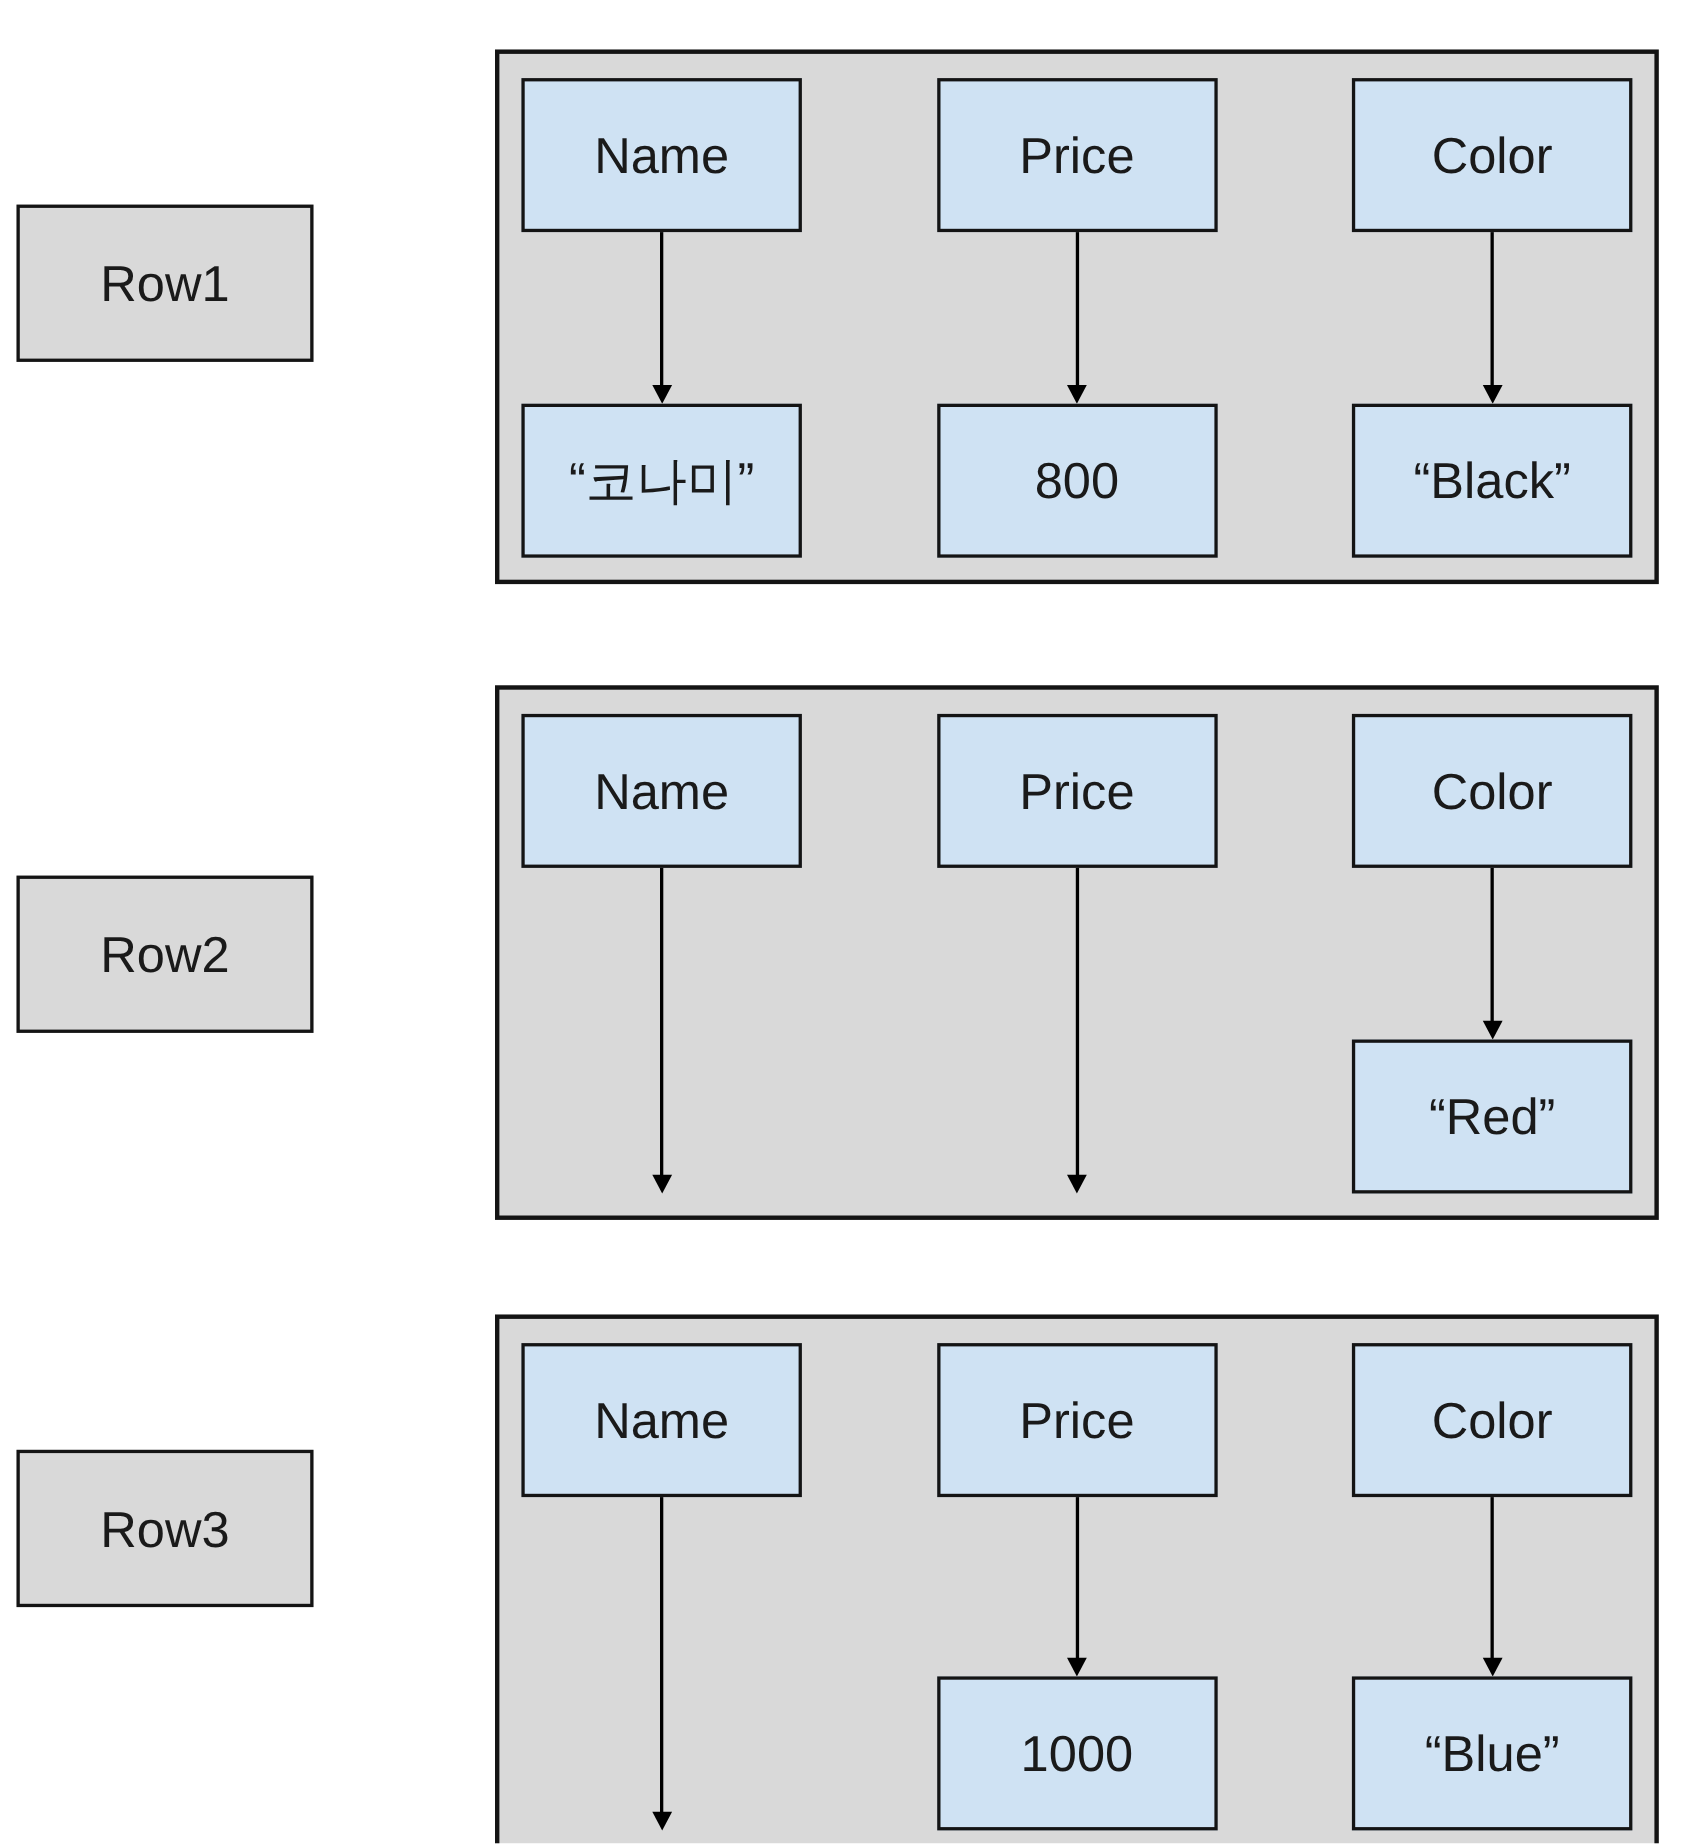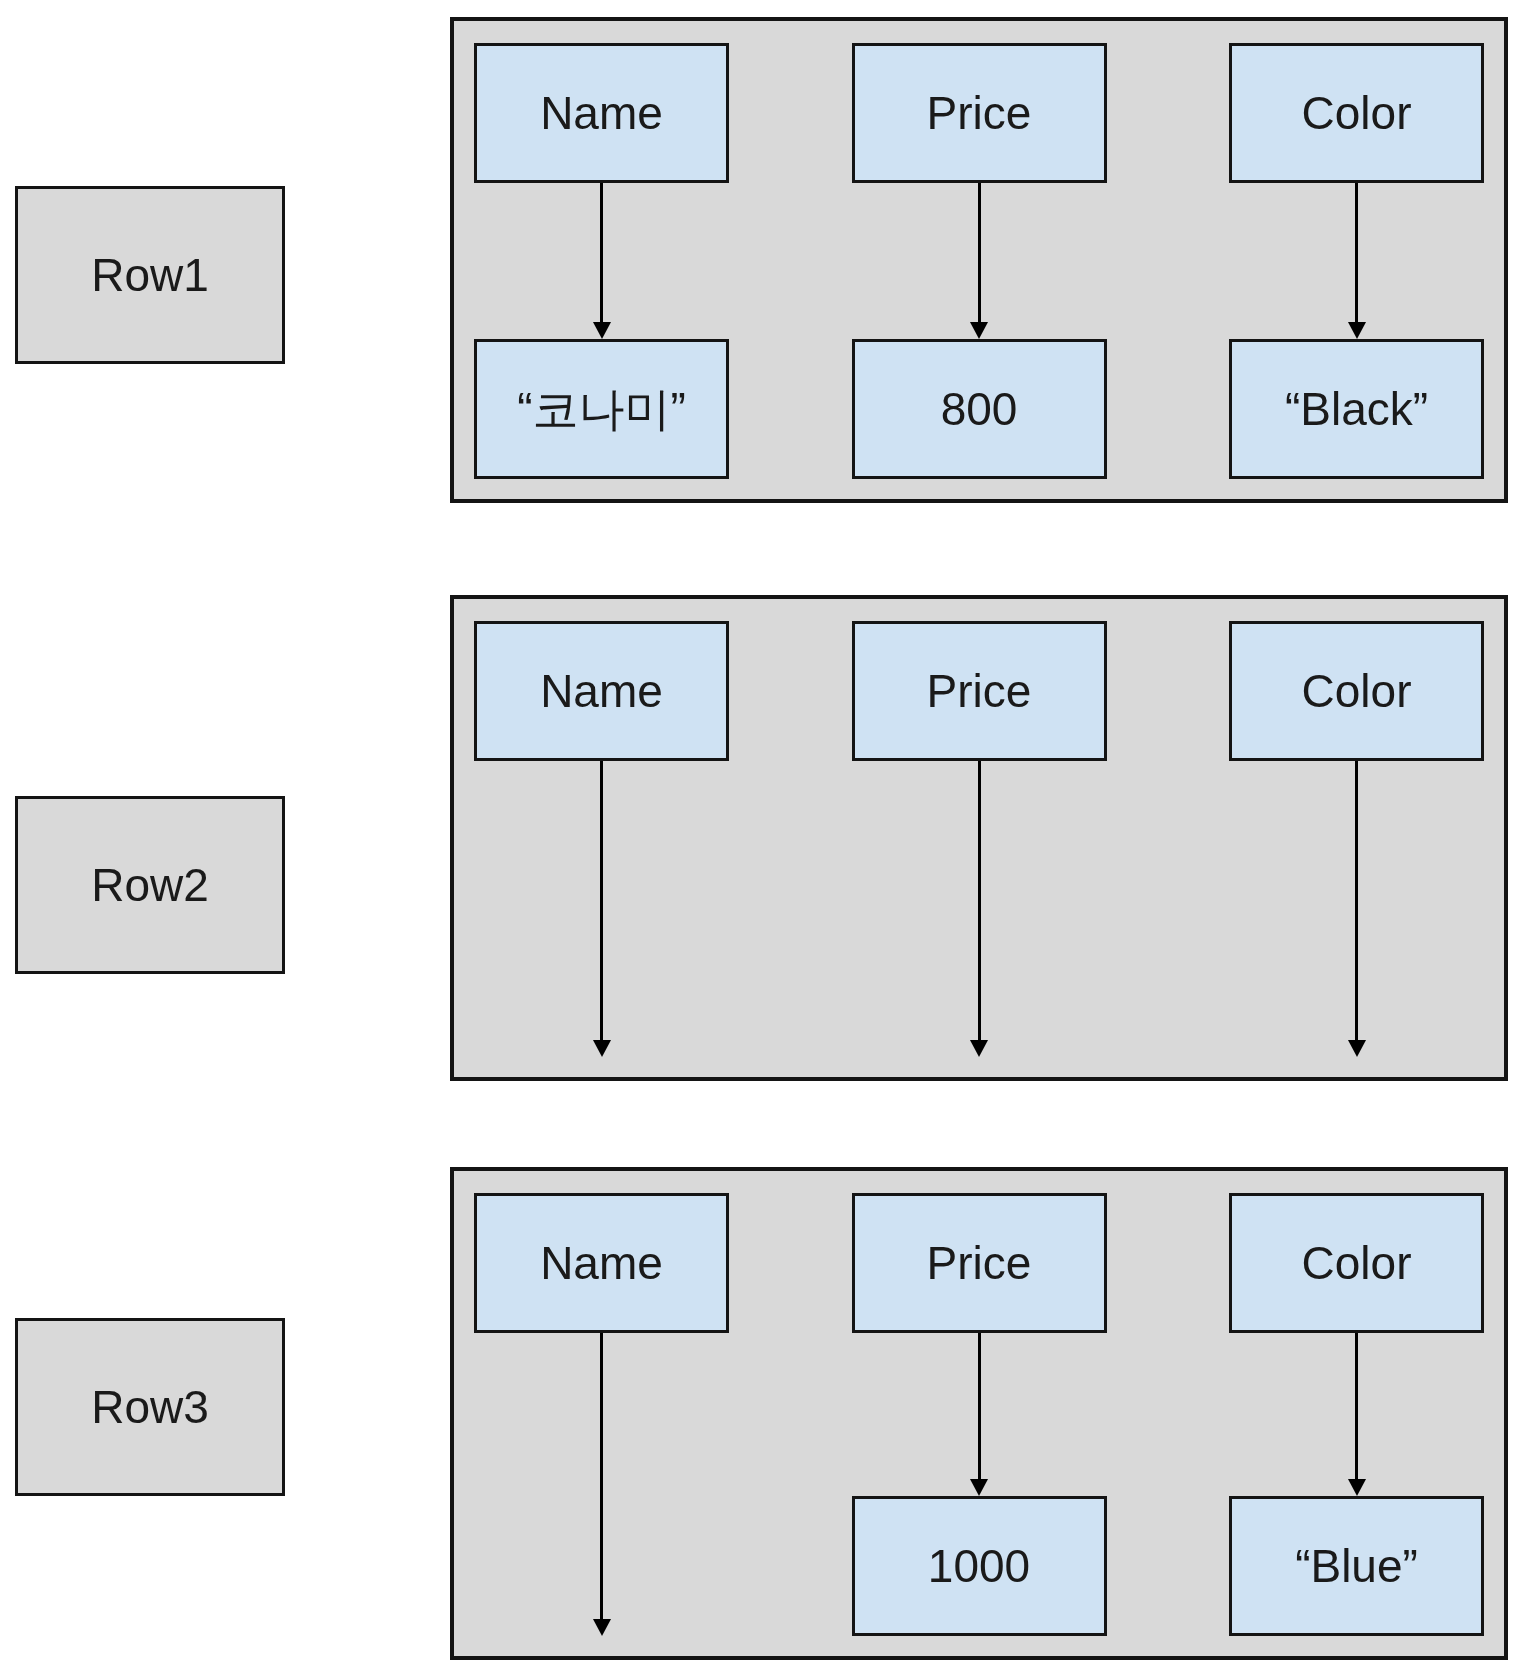--- a/index.html
+++ b/index.html
@@ -12,40 +12,41 @@
     position: relative;
     width: 1528px;
     height: 1676px;
     background: #ffffff;
     overflow: hidden;
   }
   .row-label {
     position: absolute;
     left: 15px;
     width: 270px;
-    height: 178px;
+    height: 143px;
     background: #d9d9d9;
     border: 3px solid #141414;
     box-sizing: border-box;
     display: flex;
     align-items: center;
     justify-content: center;
     font-size: 46px;
     color: #1a1a1a;
   }
   .record {
     position: absolute;
     left: 450px;
     width: 1058px;
     background: #d9d9d9;
     border: 4px solid #141414;
     box-sizing: border-box;
     display: flex;
     justify-content: space-between;
     padding: 22px 20px 20px 20px;
+    margin-top: 28px;
   }
   .col {
     width: 255px;
     display: flex;
     flex-direction: column;
     align-items: center;
   }
   .field {
     width: 255px;
     height: 140px;
@@ -160,20 +161,23 @@
       </div>
     </div>
     <div class="col">
       <div class="field">
         <span>Color</span>
       </div>
       <div class="arrow">
         <div class="arrow-line"></div>
         <div class="arrow-head"></div>
       </div>
+      <div class="field">
+        <span>“Red”</span>
+      </div>
     </div>
   </div>
 
   <div class="record" style="top:1167px;height:493px">
     <div class="col">
       <div class="field">
         <span>Name</span>
       </div>
       <div class="arrow">
         <div class="arrow-line"></div>

